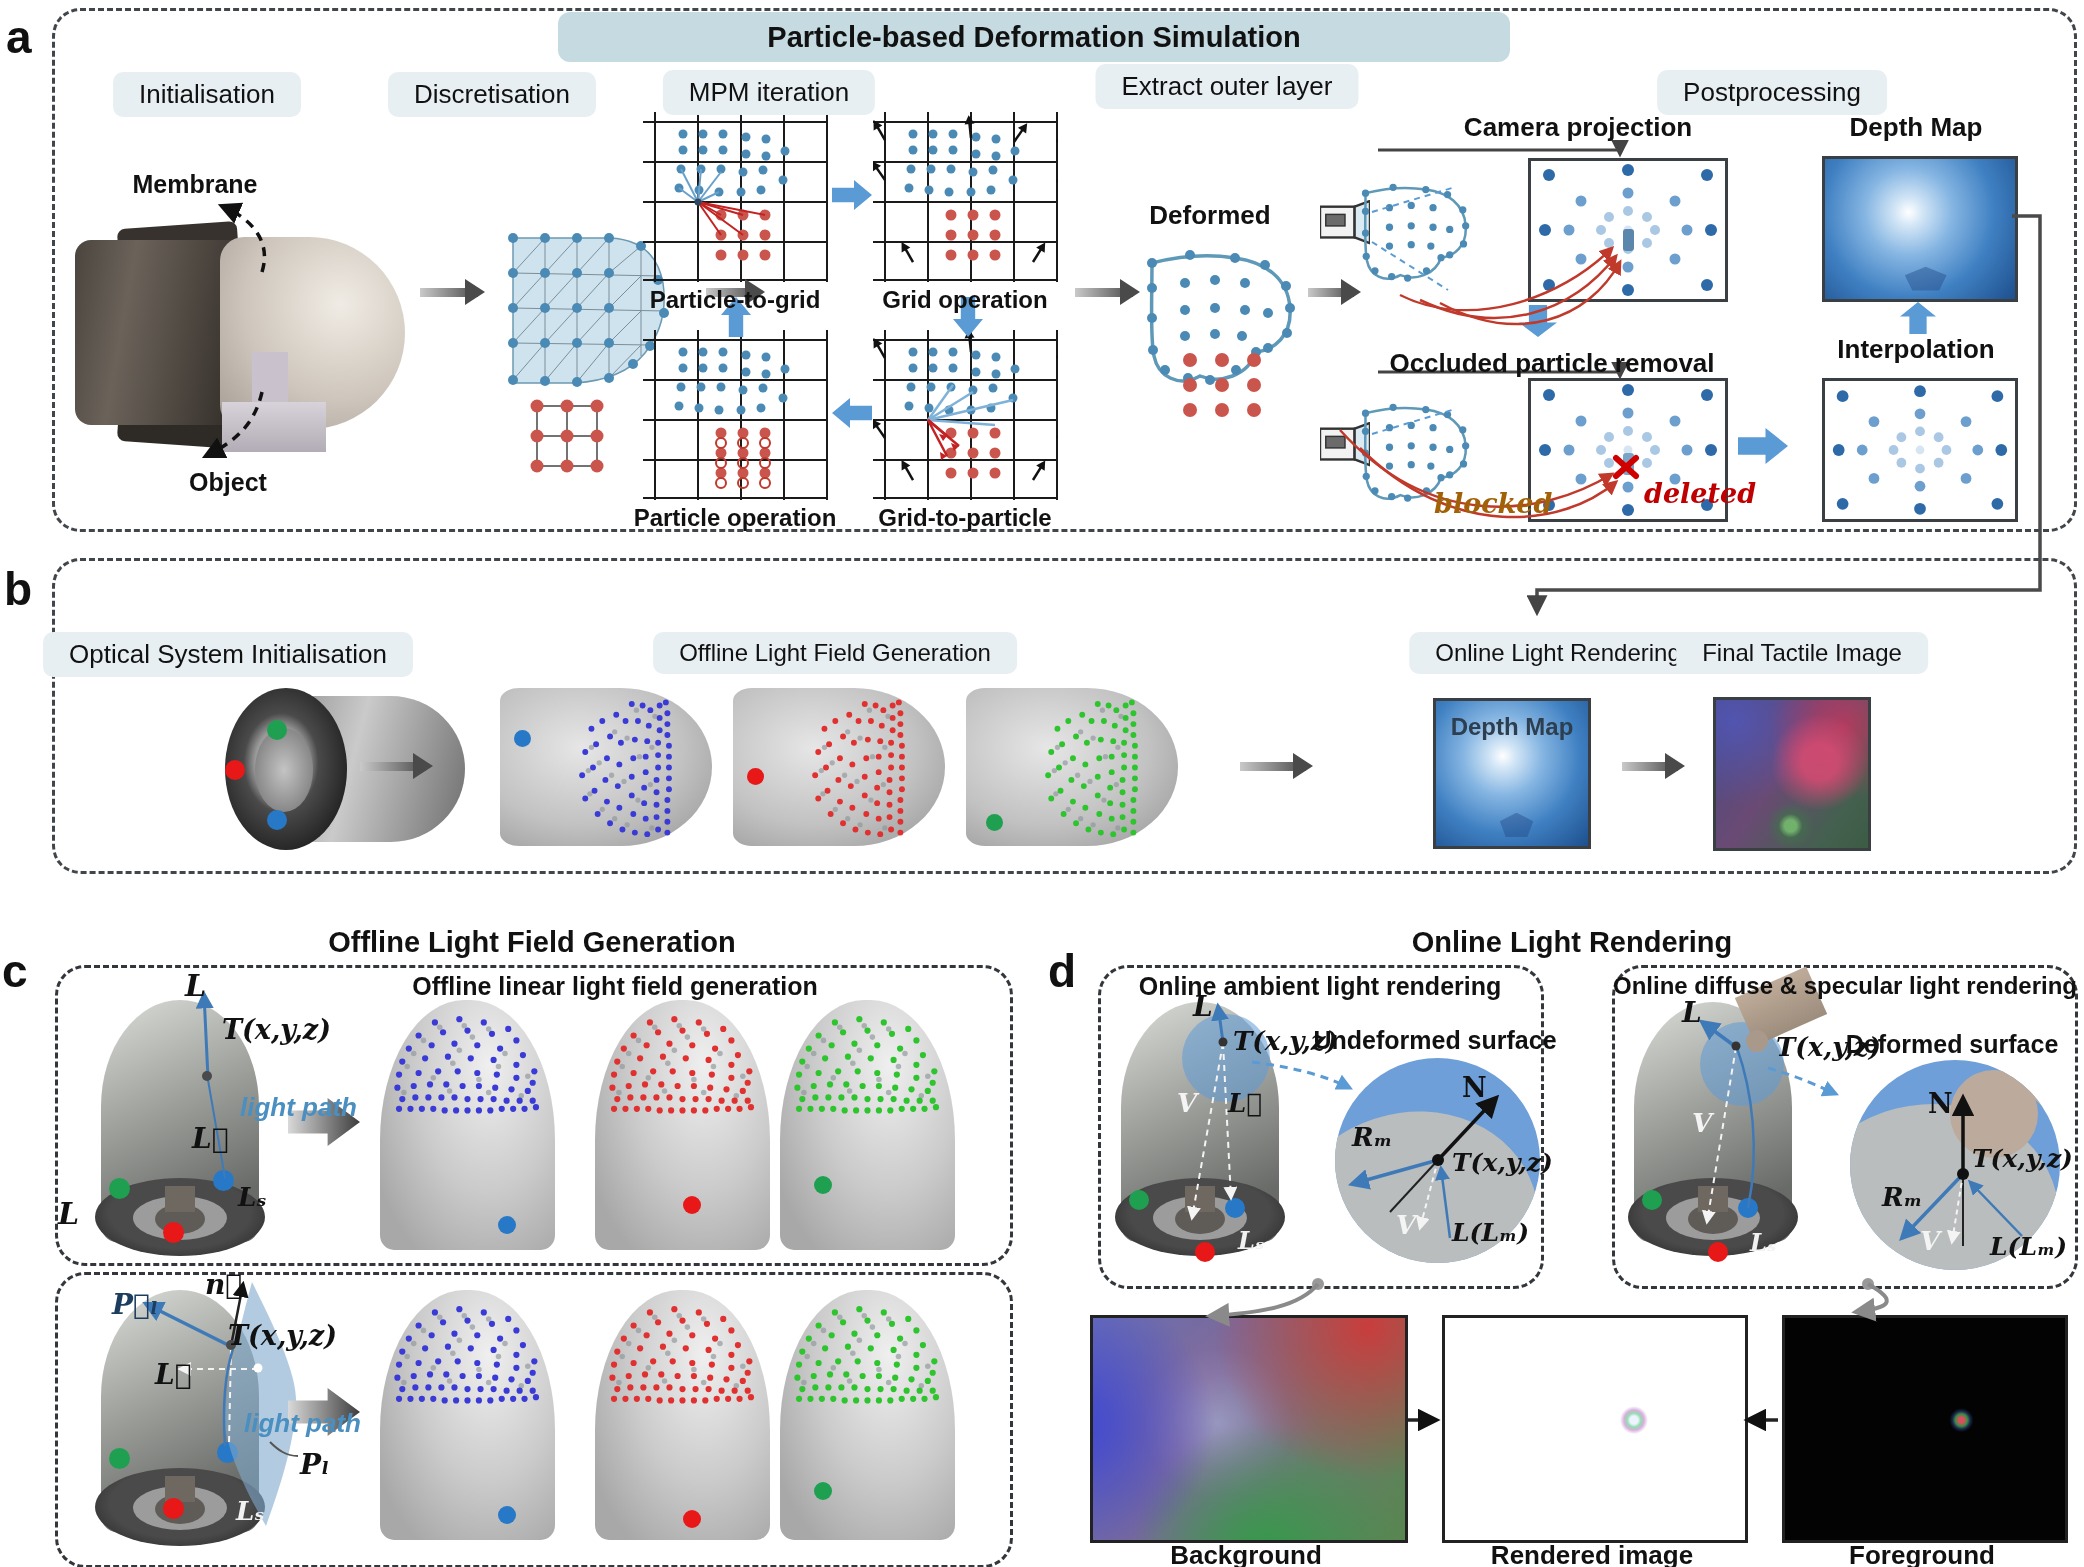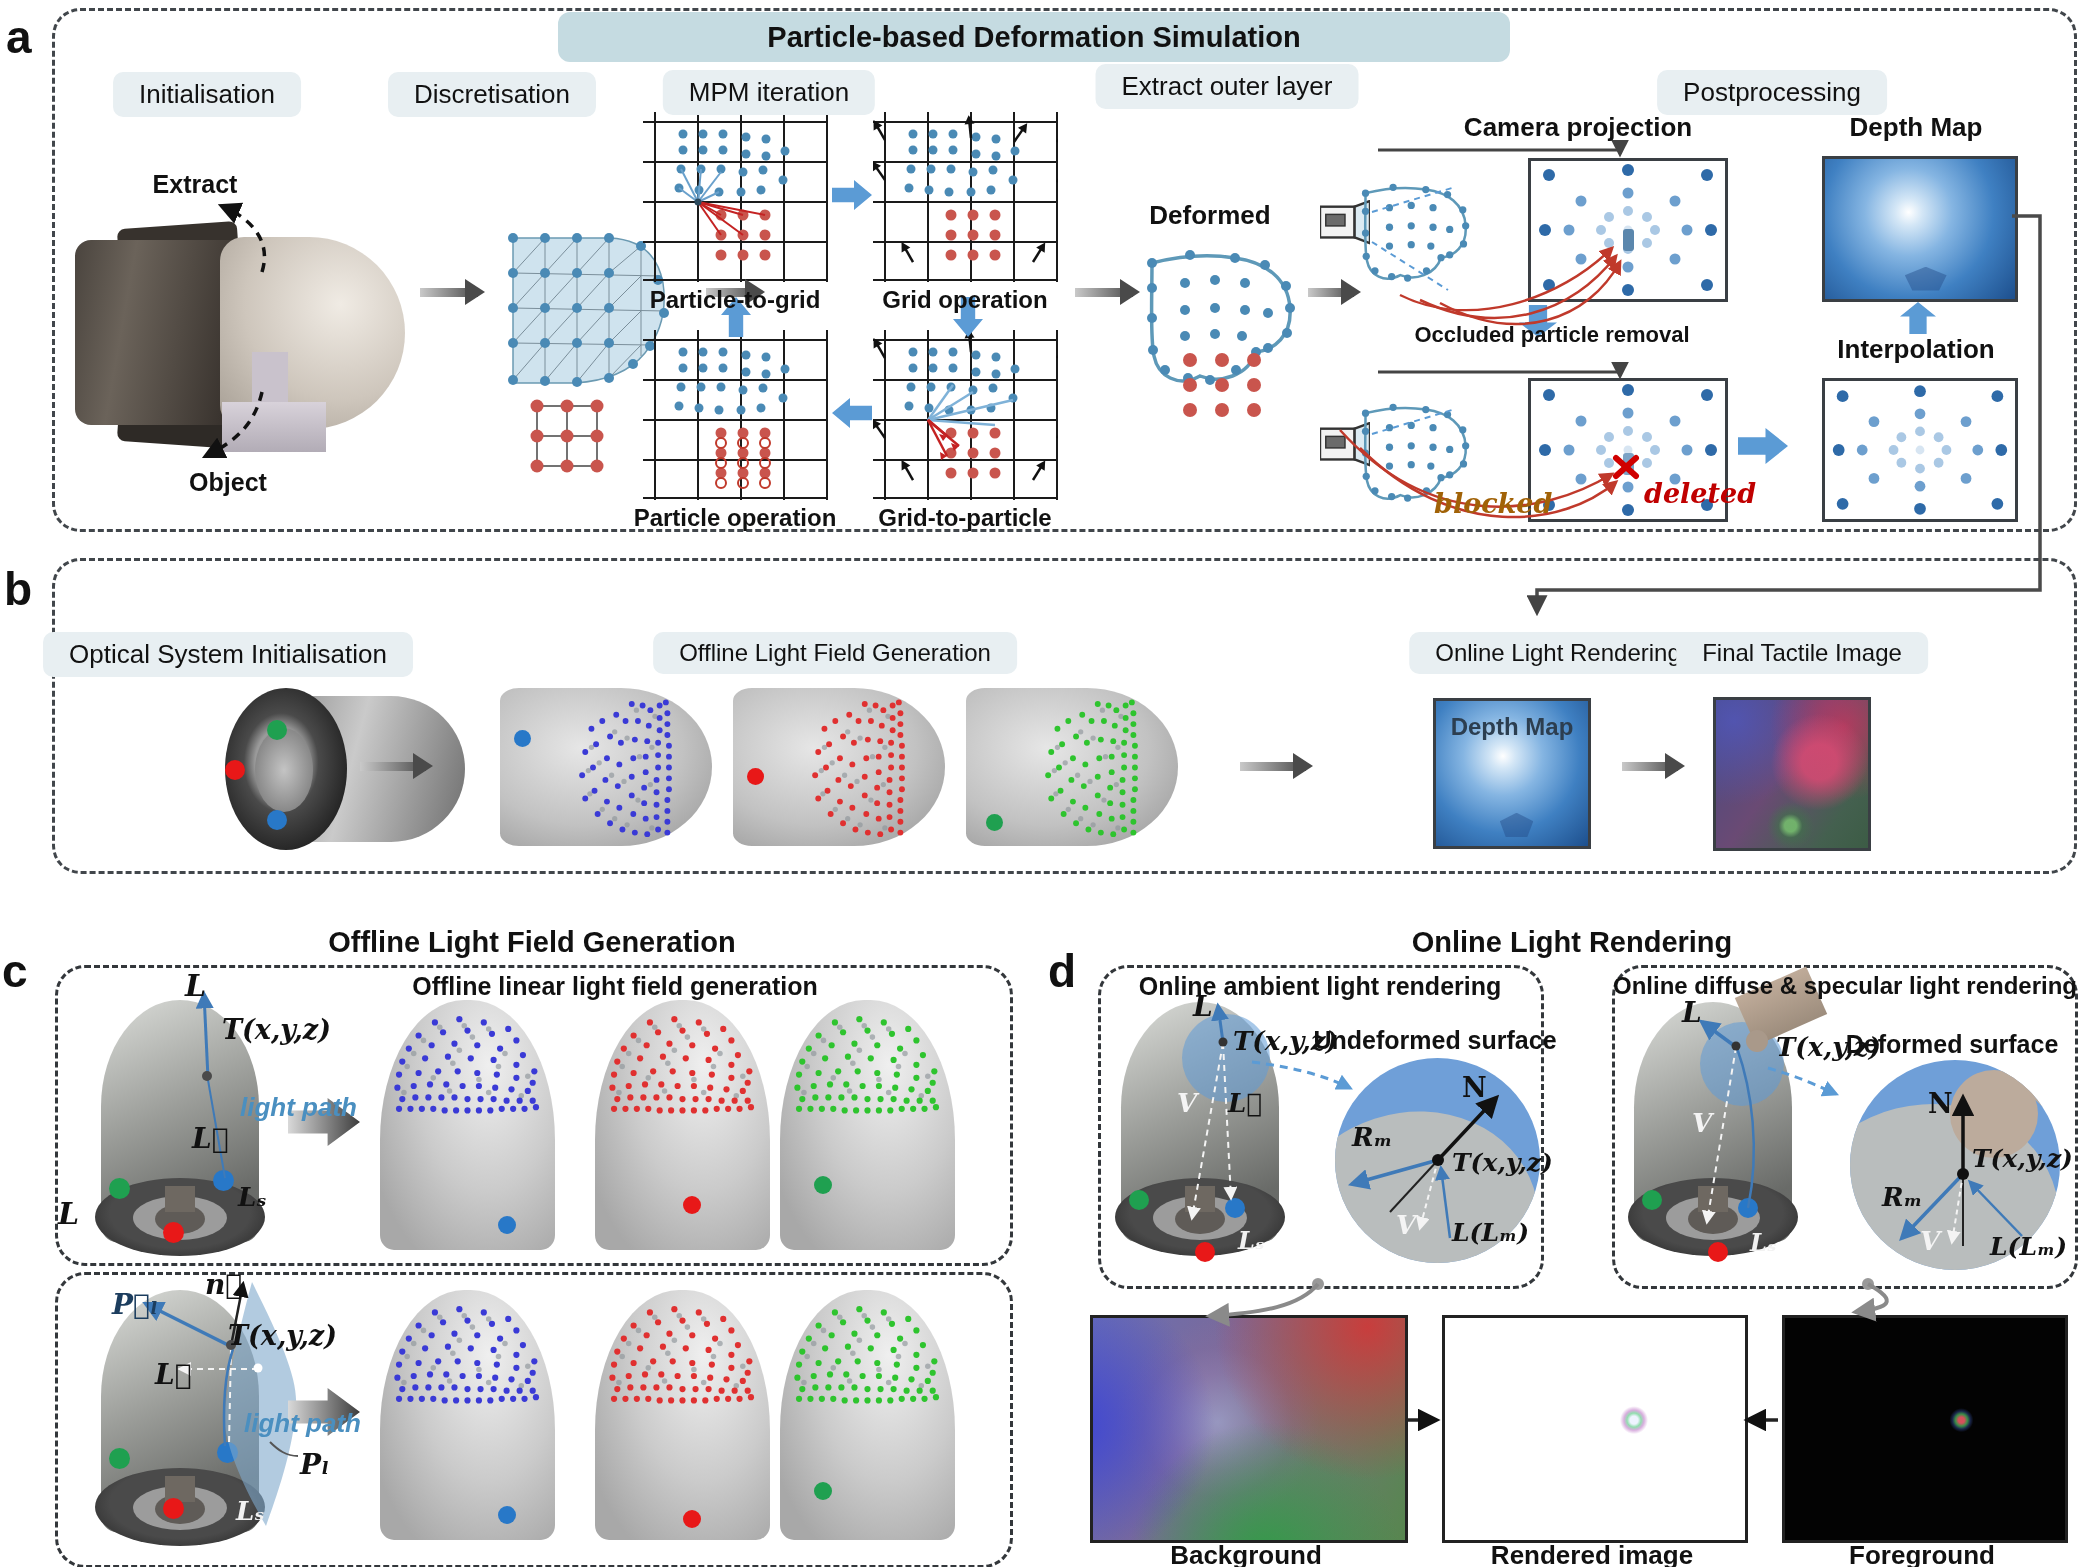--- a/index.html
+++ b/index.html
@@ -283,21 +283,21 @@
   <div class="pill" style="left:769px;top:70px">MPM iteration</div>
   <div class="pill" style="left:1227px;top:64px">Extract outer layer</div>
   <div class="pill" style="left:1772px;top:70px">Postprocessing</div>
 
   <div class="abs" style="left:70px;top:225px;width:340px;height:230px;z-index:2">
     <div class="abs" style="left:48px;top:0;width:120px;height:38px;background:#37322d;border-radius:8px;transform:rotate(-4deg)"></div>
     <div class="abs" style="left:48px;top:182px;width:120px;height:38px;background:#2e2a26;border-radius:8px;transform:rotate(4deg)"></div>
     <div class="abs" style="left:5px;top:15px;width:175px;height:185px;background:linear-gradient(100deg,#4a443e,#6b635a 30%,#3a342f 85%);border-radius:16px"></div>
     <div class="abs" style="left:150px;top:12px;width:185px;height:192px;border-radius:24px 96px 96px 24px / 24px 96px 96px 24px;background:radial-gradient(circle at 65% 35%,#f0ebe4,#cec6bc 55%,#a39b91)"></div>
   </div>
-  <div class="lbl" style="left:195px;top:170px;font-size:25px;font-weight:700">Extract</div>
+  <div class="lbl" style="left:195px;top:170px;font-size:25px;font-weight:700">Membrane</div>
   <div class="abs" style="left:252px;top:352px;width:36px;height:56px;background:#c9c2cc;z-index:2"></div>
   <div class="abs" style="left:222px;top:402px;width:104px;height:50px;background:linear-gradient(#d8d2da,#b2acb6);z-index:2"></div>
   <div class="lbl" style="left:228px;top:468px;font-size:25px;font-weight:700">Object</div>
 
   <div class="garr" style="left:420px;top:288px;width:58px"></div>
 
   <svg class="abs" style="left:505px;top:228px;z-index:2" width="190" height="250" viewBox="0 0 190 250">
     <path d="M8,10 H105 Q150,12 158,55 Q164,95 140,125 Q118,152 70,155 H8 Z" fill="#cfe3ee" stroke="#6b9ab2" stroke-width="1.5"></path>
     <g stroke="#7b8f9b" stroke-width="1">
       <line x1="8" y1="45" x2="156" y2="48"></line>
@@ -484,21 +484,21 @@
       <use href="#blob"></use>
     </svg>
   <div class="imgbox" style="left:1528px;top:158px;width:194px;height:138px;background:#fff">
     <svg width="194" height="138" viewBox="0 0 194 138">
         <use href="#dotrect"></use>
         <rect x="92" y="68" width="11" height="22" rx="3" fill="#5b87ad"></rect>
       </svg>
   </div>
 
   <div class="bar" style="left:1522px;top:302px;width:32px;height:38px;transform:rotate(90deg)"></div>
-  <div class="lbl" style="left:1552px;top:322px;font-size:22px">Occluded particle removal</div>
+  <div class="lbl" style="left:1552px;top:348px;font-size:26px">Occluded particle removal</div>
 
   <svg class="abs" style="left:1320px;top:422px;z-index:2" width="50" height="48" viewBox="0 0 52 48">
       <use href="#camico"></use>
     </svg>
   <svg class="abs" style="left:1352px;top:395px;z-index:2" width="133" height="127" viewBox="0 0 170 175">
       <use href="#blob"></use>
     </svg>
   <div class="imgbox" style="left:1528px;top:378px;width:194px;height:138px;background:#fff">
     <svg width="194" height="138" viewBox="0 0 194 138">
         <use href="#dotrect"></use>

